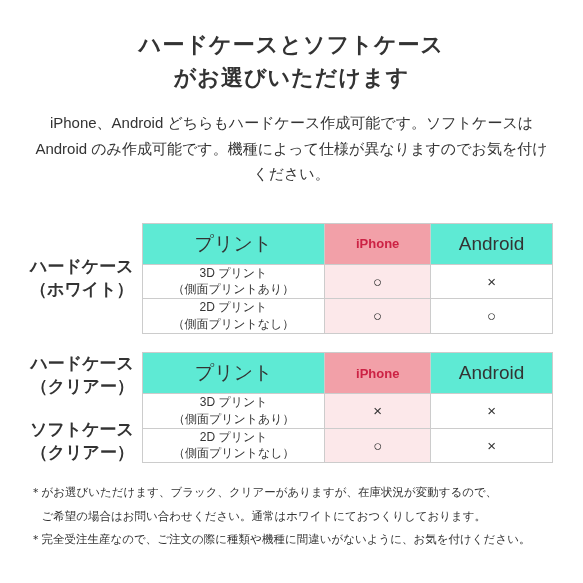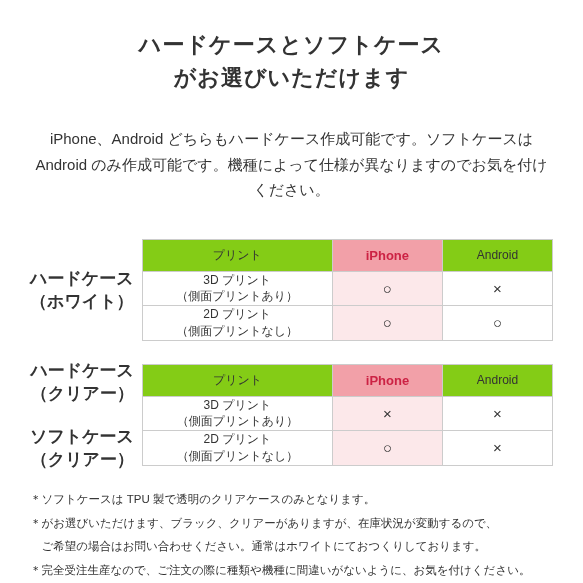--- a/index.html
+++ b/index.html
@@ -12,21 +12,21 @@
       color: #333;
     }
     .container {
       padding: 28px 30px 20px 30px;
     }
     .main-title {
       text-align: center;
       font-size: 22px;
       font-weight: bold;
       line-height: 1.5;
-      margin-bottom: 32px;
+      margin-bottom: 16px;
       letter-spacing: 0.05em;
     }
     .description {
       text-align: center;
       font-size: 15px;
       line-height: 1.7;
       margin-bottom: 36px;
       color: #333;
     }
 
@@ -47,22 +47,22 @@
       width: 80px;
       text-align: right;
     }
     .table-cell {
       border: 1px solid #ccc;
       text-align: center;
       padding: 0 4px;
       font-size: 12px;
     }
     .header-cell {
-      background: #84cc16;
-      font-size: 12px;
+      background: #5eead4;
+      font-size: 19px;
       font-weight: normal;
       padding: 7px 20px;
     }
     .header-iphone {
       background: #f2a0a8;
       color: #cc2244;
       font-size: 13px;
       font-weight: bold;
     }
     .col-print { width: 38%; }
@@ -201,19 +201,18 @@
               </tr>
             </tbody>
           </table>
         </td>
       </tr>
     </tbody>
       </table>
   </div>
 
   <div class="notes">
-    <p>＊ソフトケースは TPU 製で透明のクリアケースのみとなります。</p>
     <p>＊がお選びいただけます、ブラック、クリアーがありますが、在庫状況が変動するので、</p>
     <p>　ご希望の場合はお問い合わせください。通常はホワイトにておつくりしております。</p>
     <p>＊完全受注生産なので、ご注文の際に種類や機種に間違いがないように、お気を付けください。</p>
   </div>
 
 </div>
 
 </body></html>

